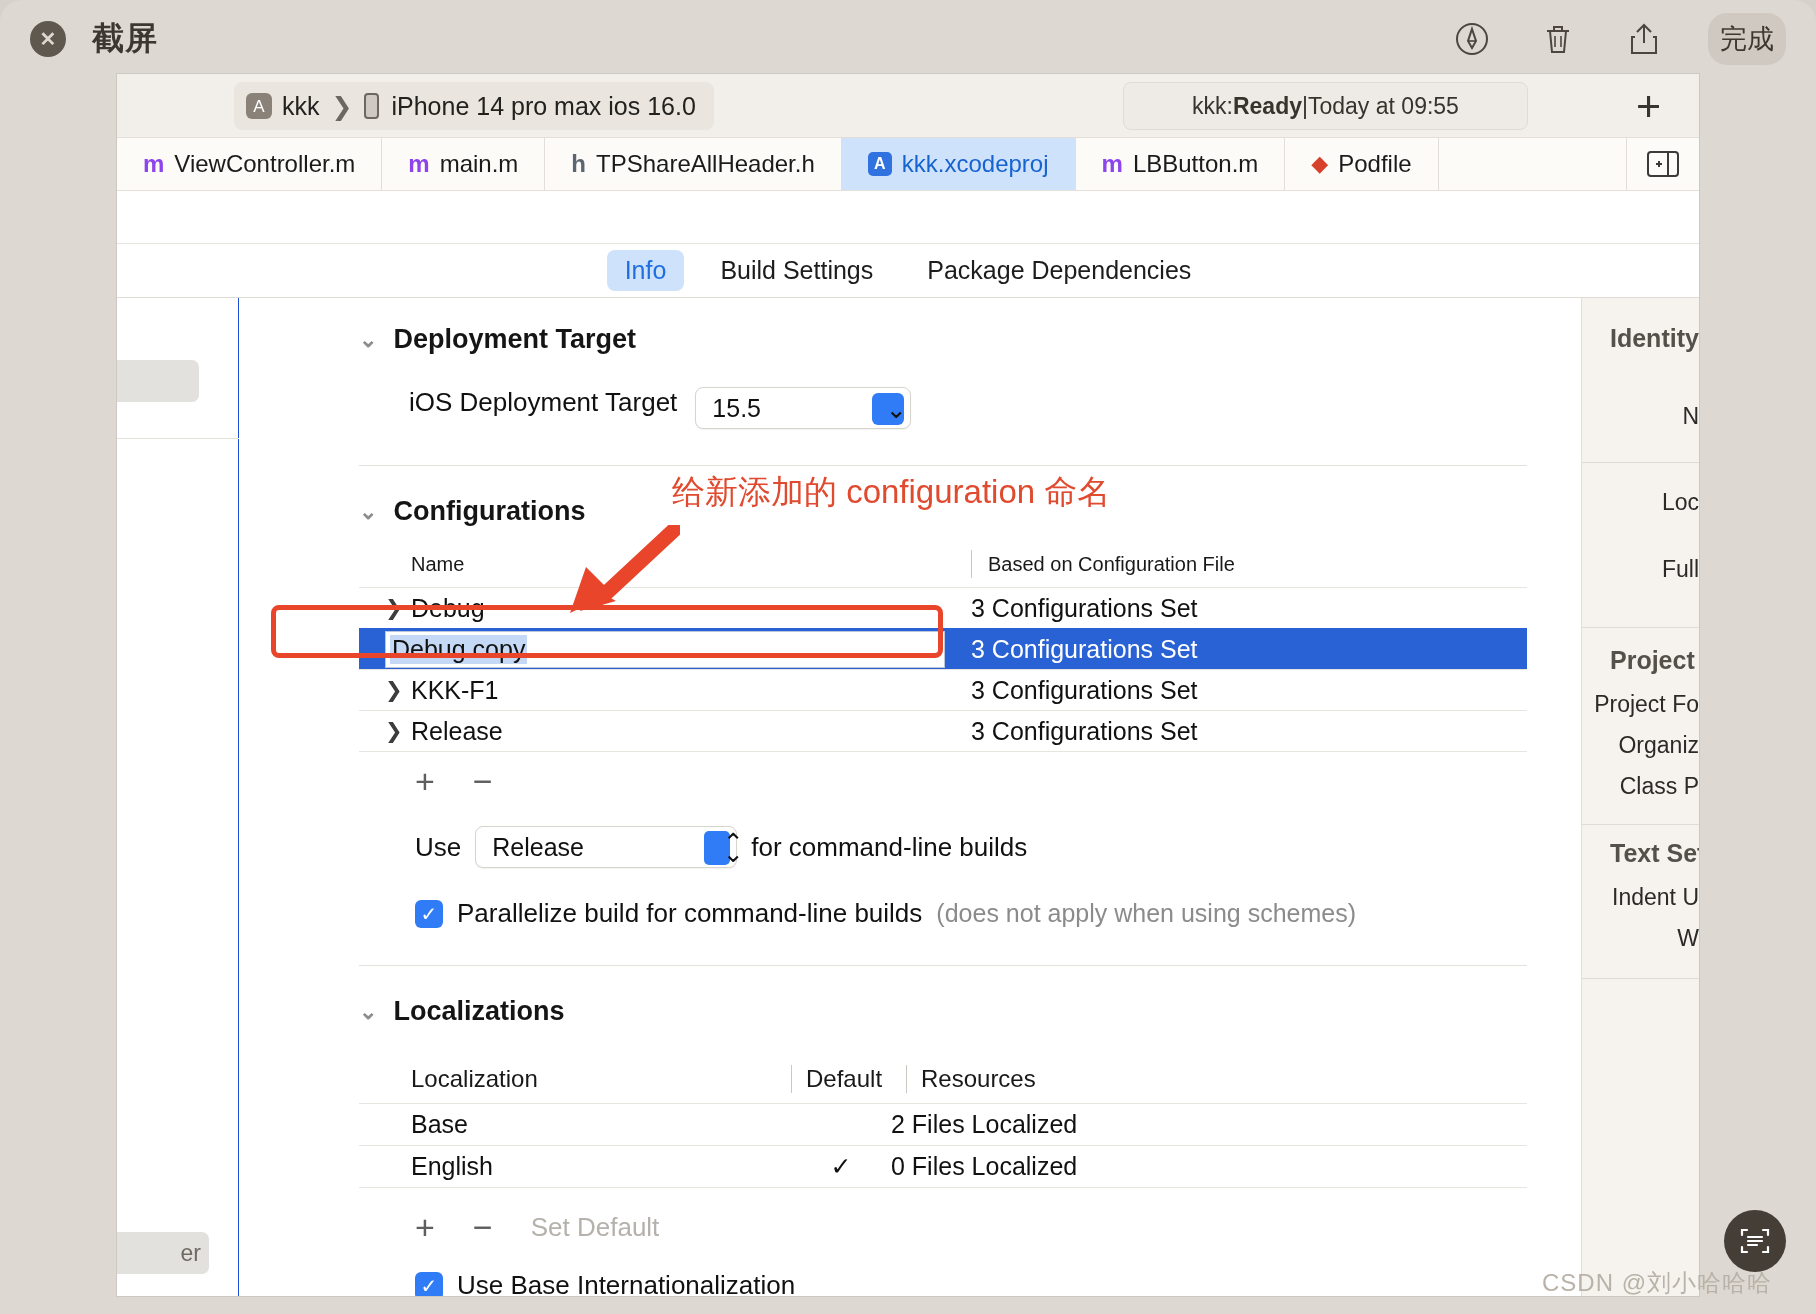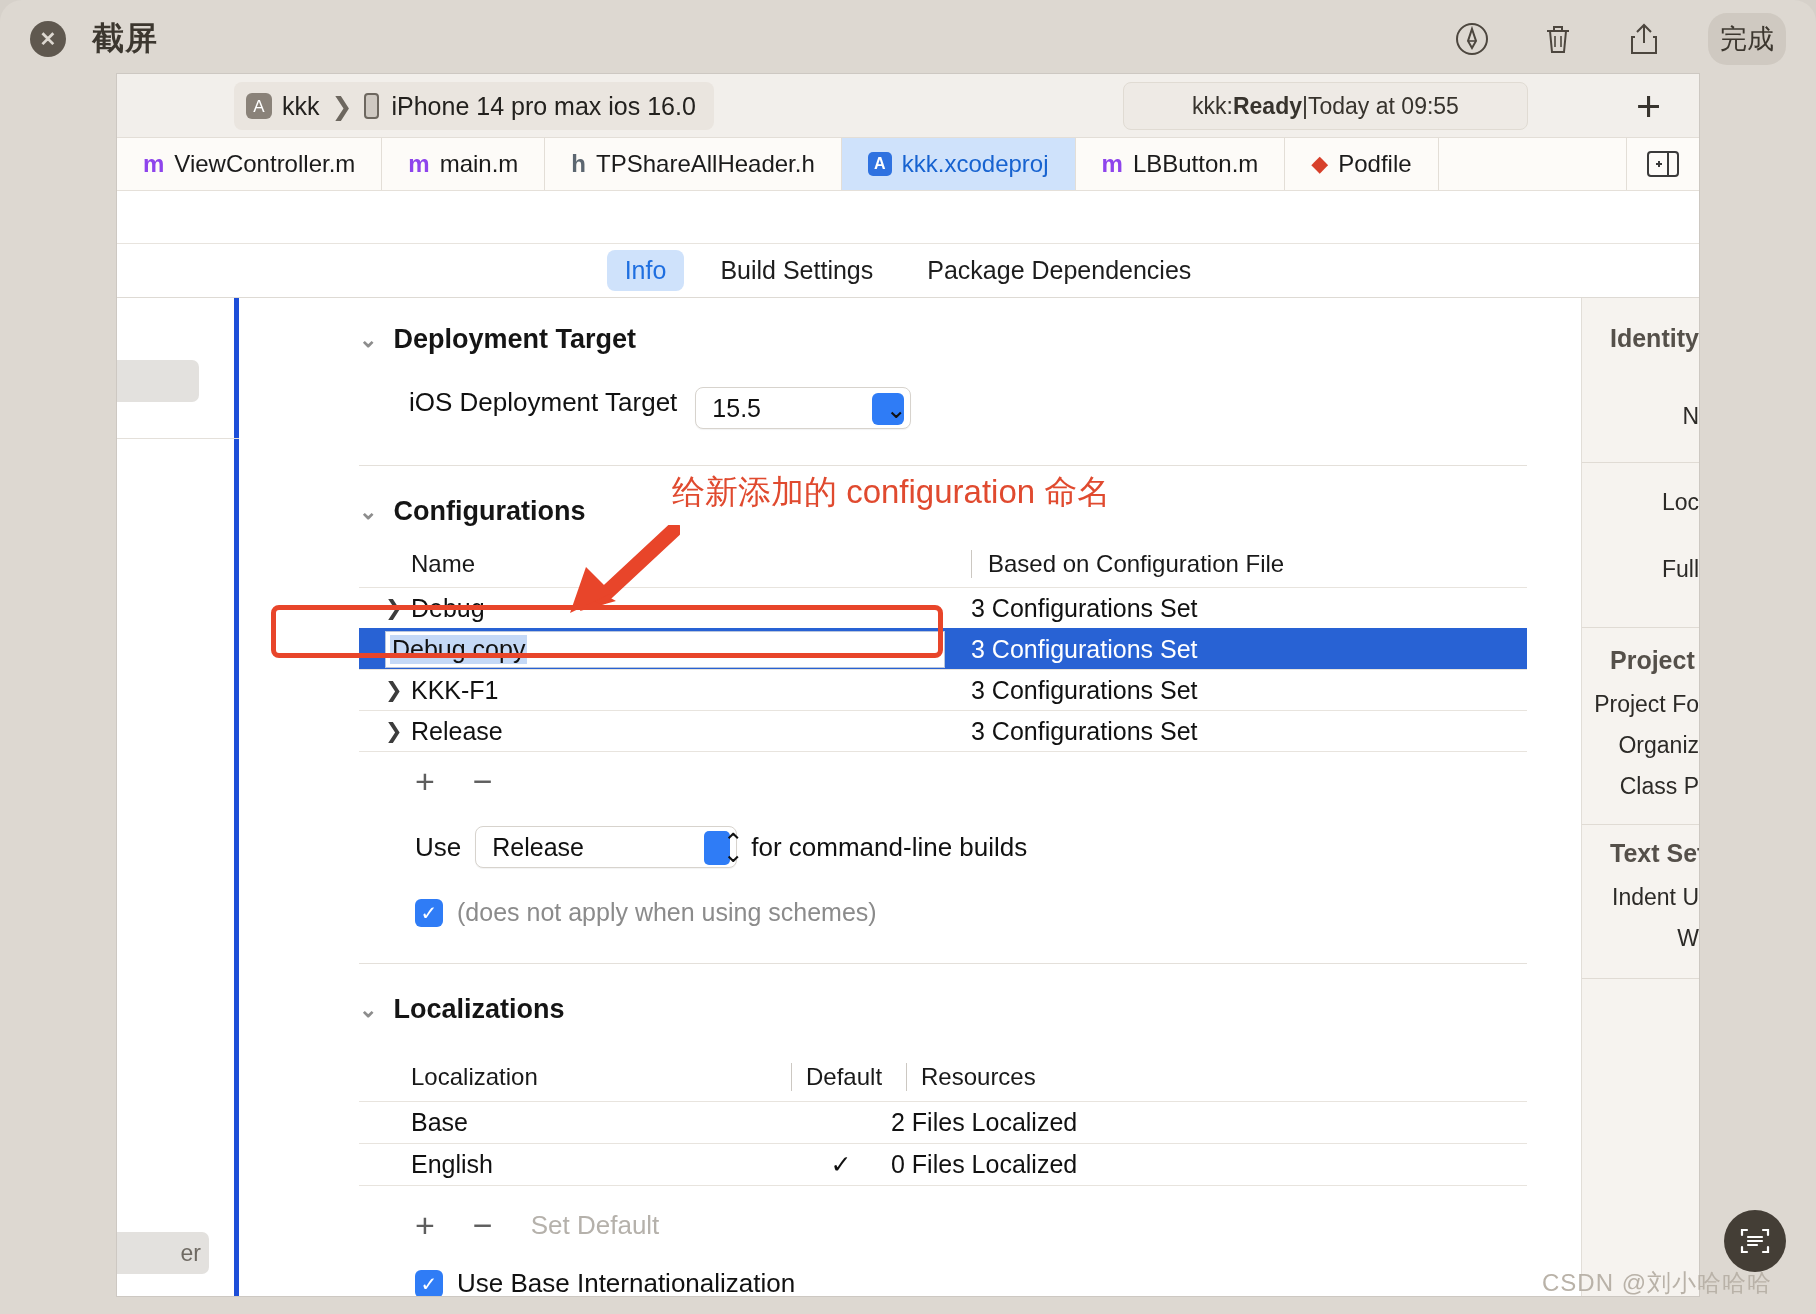--- a/index.html
+++ b/index.html
@@ -123,21 +123,21 @@
   }
   .seg {
     font-size: 25px; color: #1d1d1d; padding: 6px 18px; border-radius: 8px;
     cursor: pointer;
   }
   .seg.active { background: #cfe2fb; color: #1f6fe0; }
 
   
   .xc-body { display: flex; height: 998px; background: #fff; }
   .xc-navigator {
-    width: 122px; background: #ffffff; border-right: 5px solid #1d4ed8;
+    width: 122px; background: #ffffff; border-right: 1px solid #1d4ed8;
     position: relative; flex: 0 0 auto;
   }
   .nav-pill {
     position: absolute; left: -24px; top: 62px; width: 106px; height: 42px;
     background: #e3e1de; border-radius: 7px;
   }
   .nav-divider { position: absolute; left:0; top: 140px; width: 122px; height: 1px; background: #e4e0da; }
   .nav-pill2 {
     position: absolute; left: -24px; bottom: 22px; width: 116px; height: 42px;
     background: #e3e1de; border-radius: 7px;
@@ -188,21 +188,21 @@
     position: absolute; right: 6px; top: 5px; width: 32px; height: 32px;
     background: #2f7cf6; border-radius: 6px; color: #fff;
     display: flex; align-items: center; justify-content: center; font-size: 17px;
   }
   .hr { height: 1px; background: #e4e0da; margin: 36px 0 0 0; }
 
   
   .table { margin-top: 14px; }
   .th-row {
     display: flex; align-items: center; height: 46px;
-    font-size: 24px; color: #191919; padding-left: 52px;
+    font-size: 20px; color: #191919; padding-left: 52px;
   }
   .th-name { width: 560px; }
   .th-sep { width: 1px; height: 28px; background: #ccc8c2; margin-right: 16px; }
   .tr {
     display: flex; align-items: center; height: 41px;
     font-size: 25px; color: #111; border-top: 1px solid #e8e4de;
     padding-left: 26px; position: relative;
   }
   .tr .chev { width: 26px; color: #3c3c3c; font-size: 21px; }
   .tr .cname { width: 560px; }
@@ -466,20 +466,21 @@
                 <span class="stepper-arrows">
                   <span>⌃</span>
                     <span>⌄</span>
                 </span>
               </div>
               <span class="lbl">for command-line builds</span>
             </div>
 
             <div class="check-row">
               <span class="checkbox">✓</span>
+              <span class="check-label">Parallelize build for command-line builds</span>
               <span class="check-note">(does not apply when using schemes)</span>
             </div>
 
             <div class="hr"></div>
 
             <div class="section-head" style="margin-top:30px">
               <span class="disclosure">⌄</span>
               <span>Localizations</span>
             </div>
 

